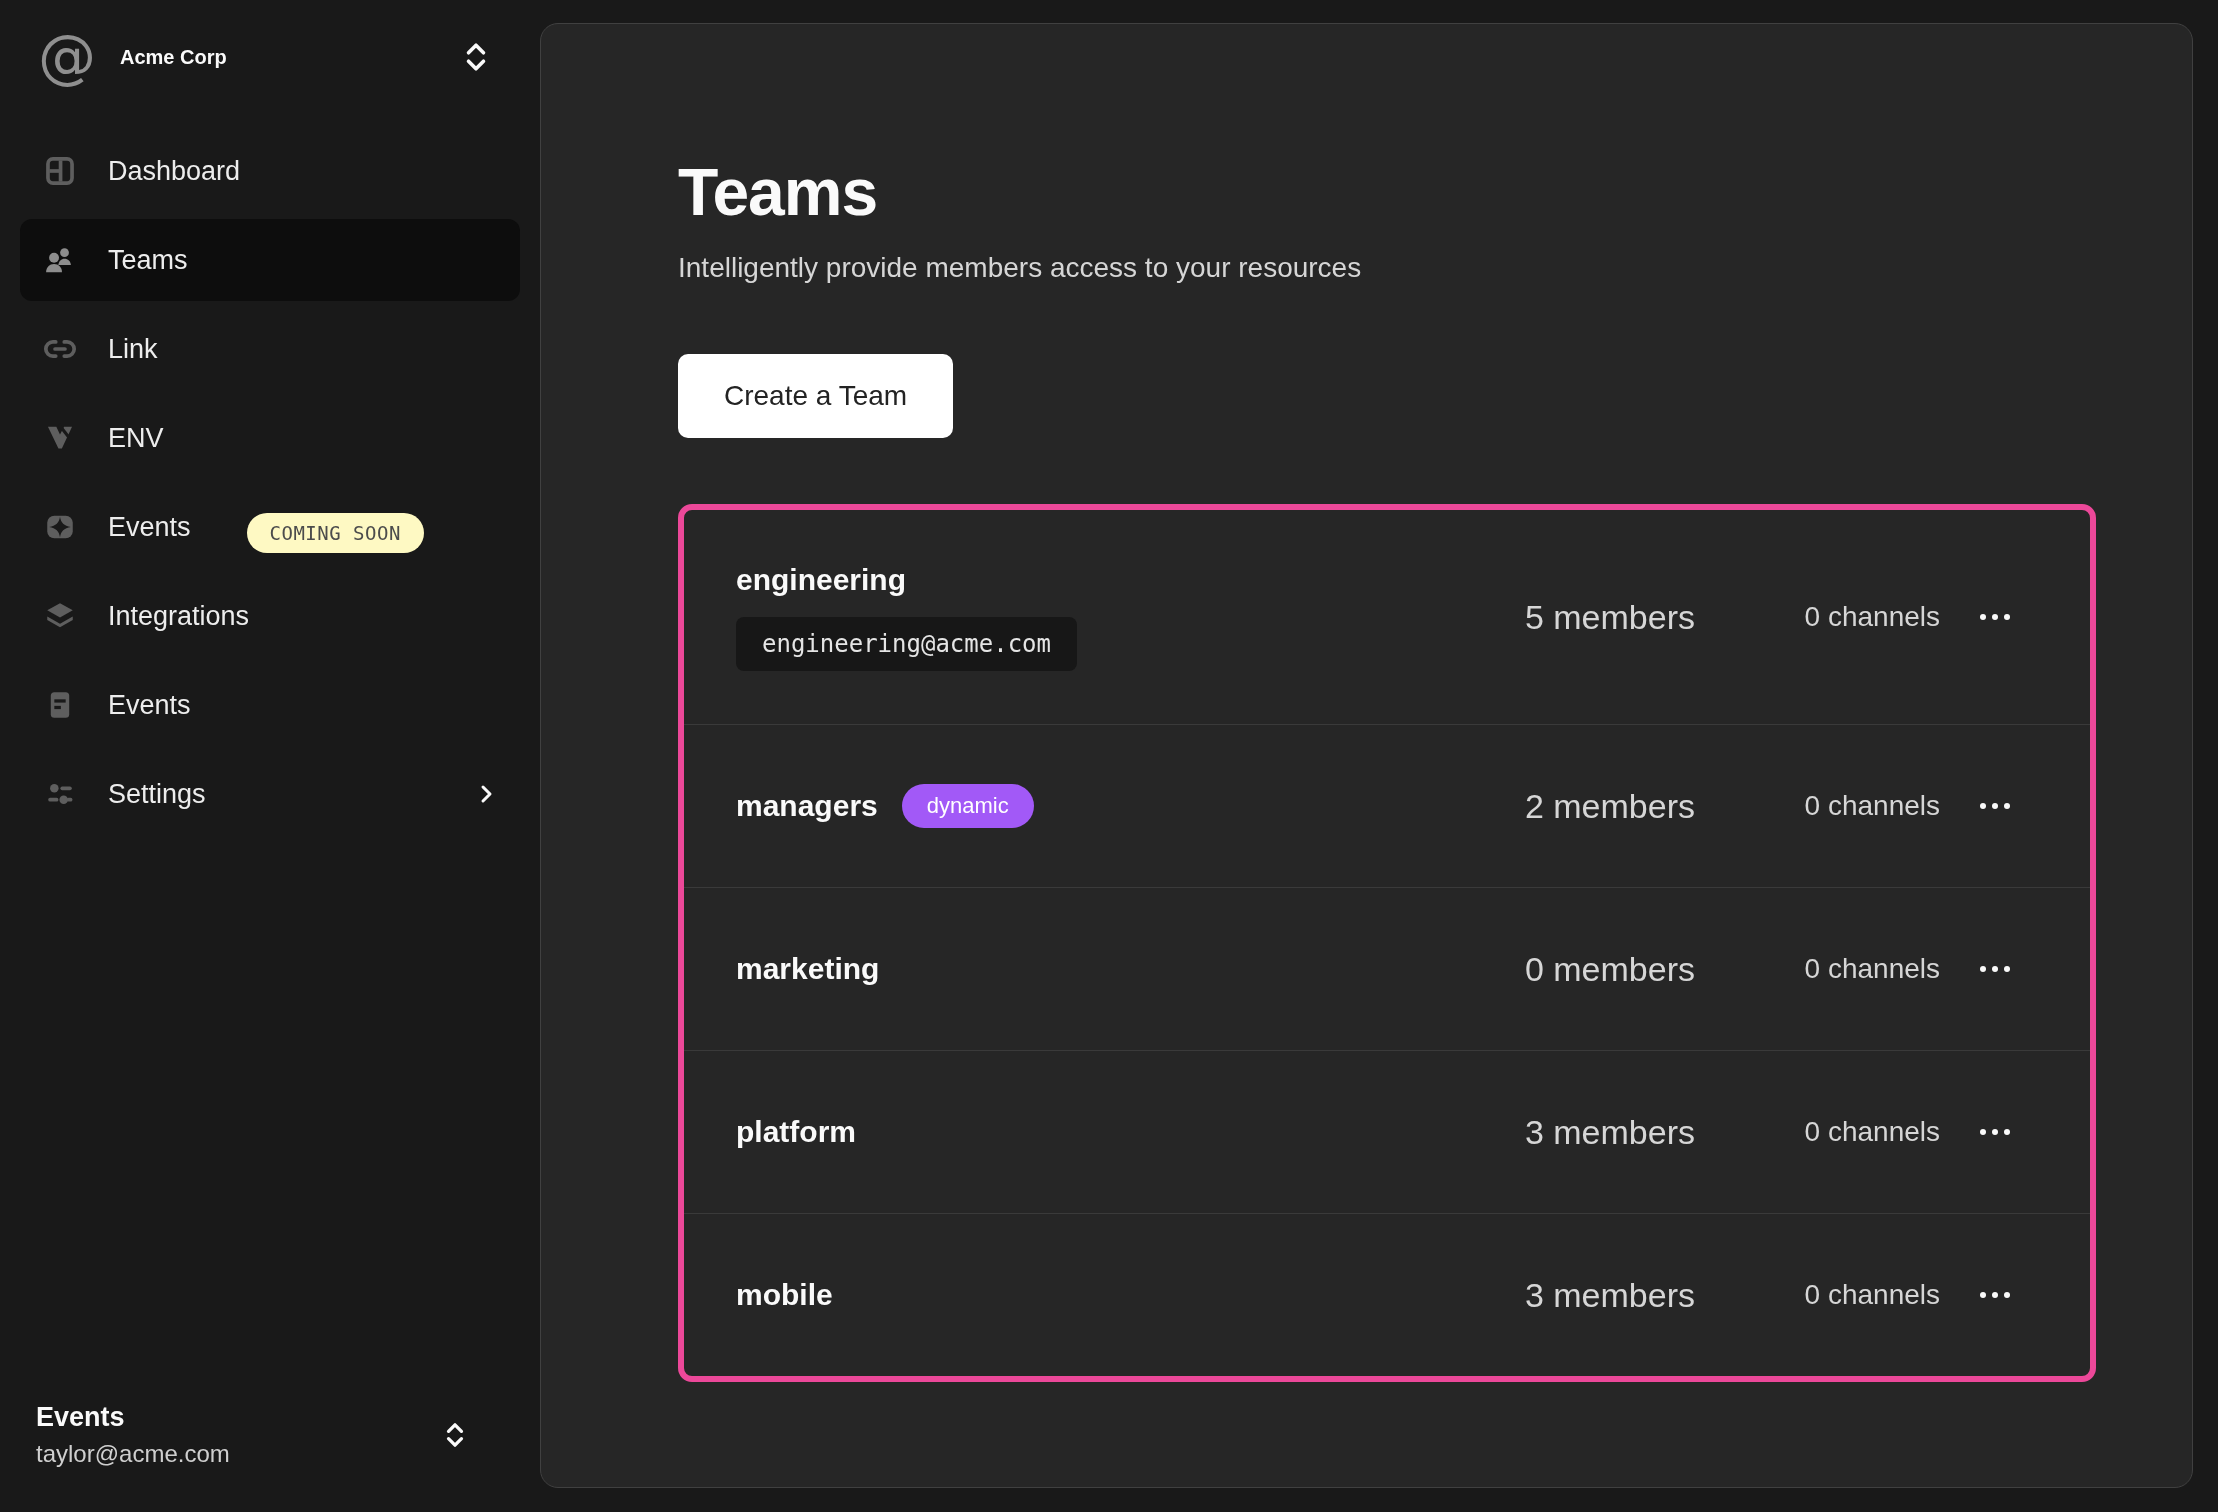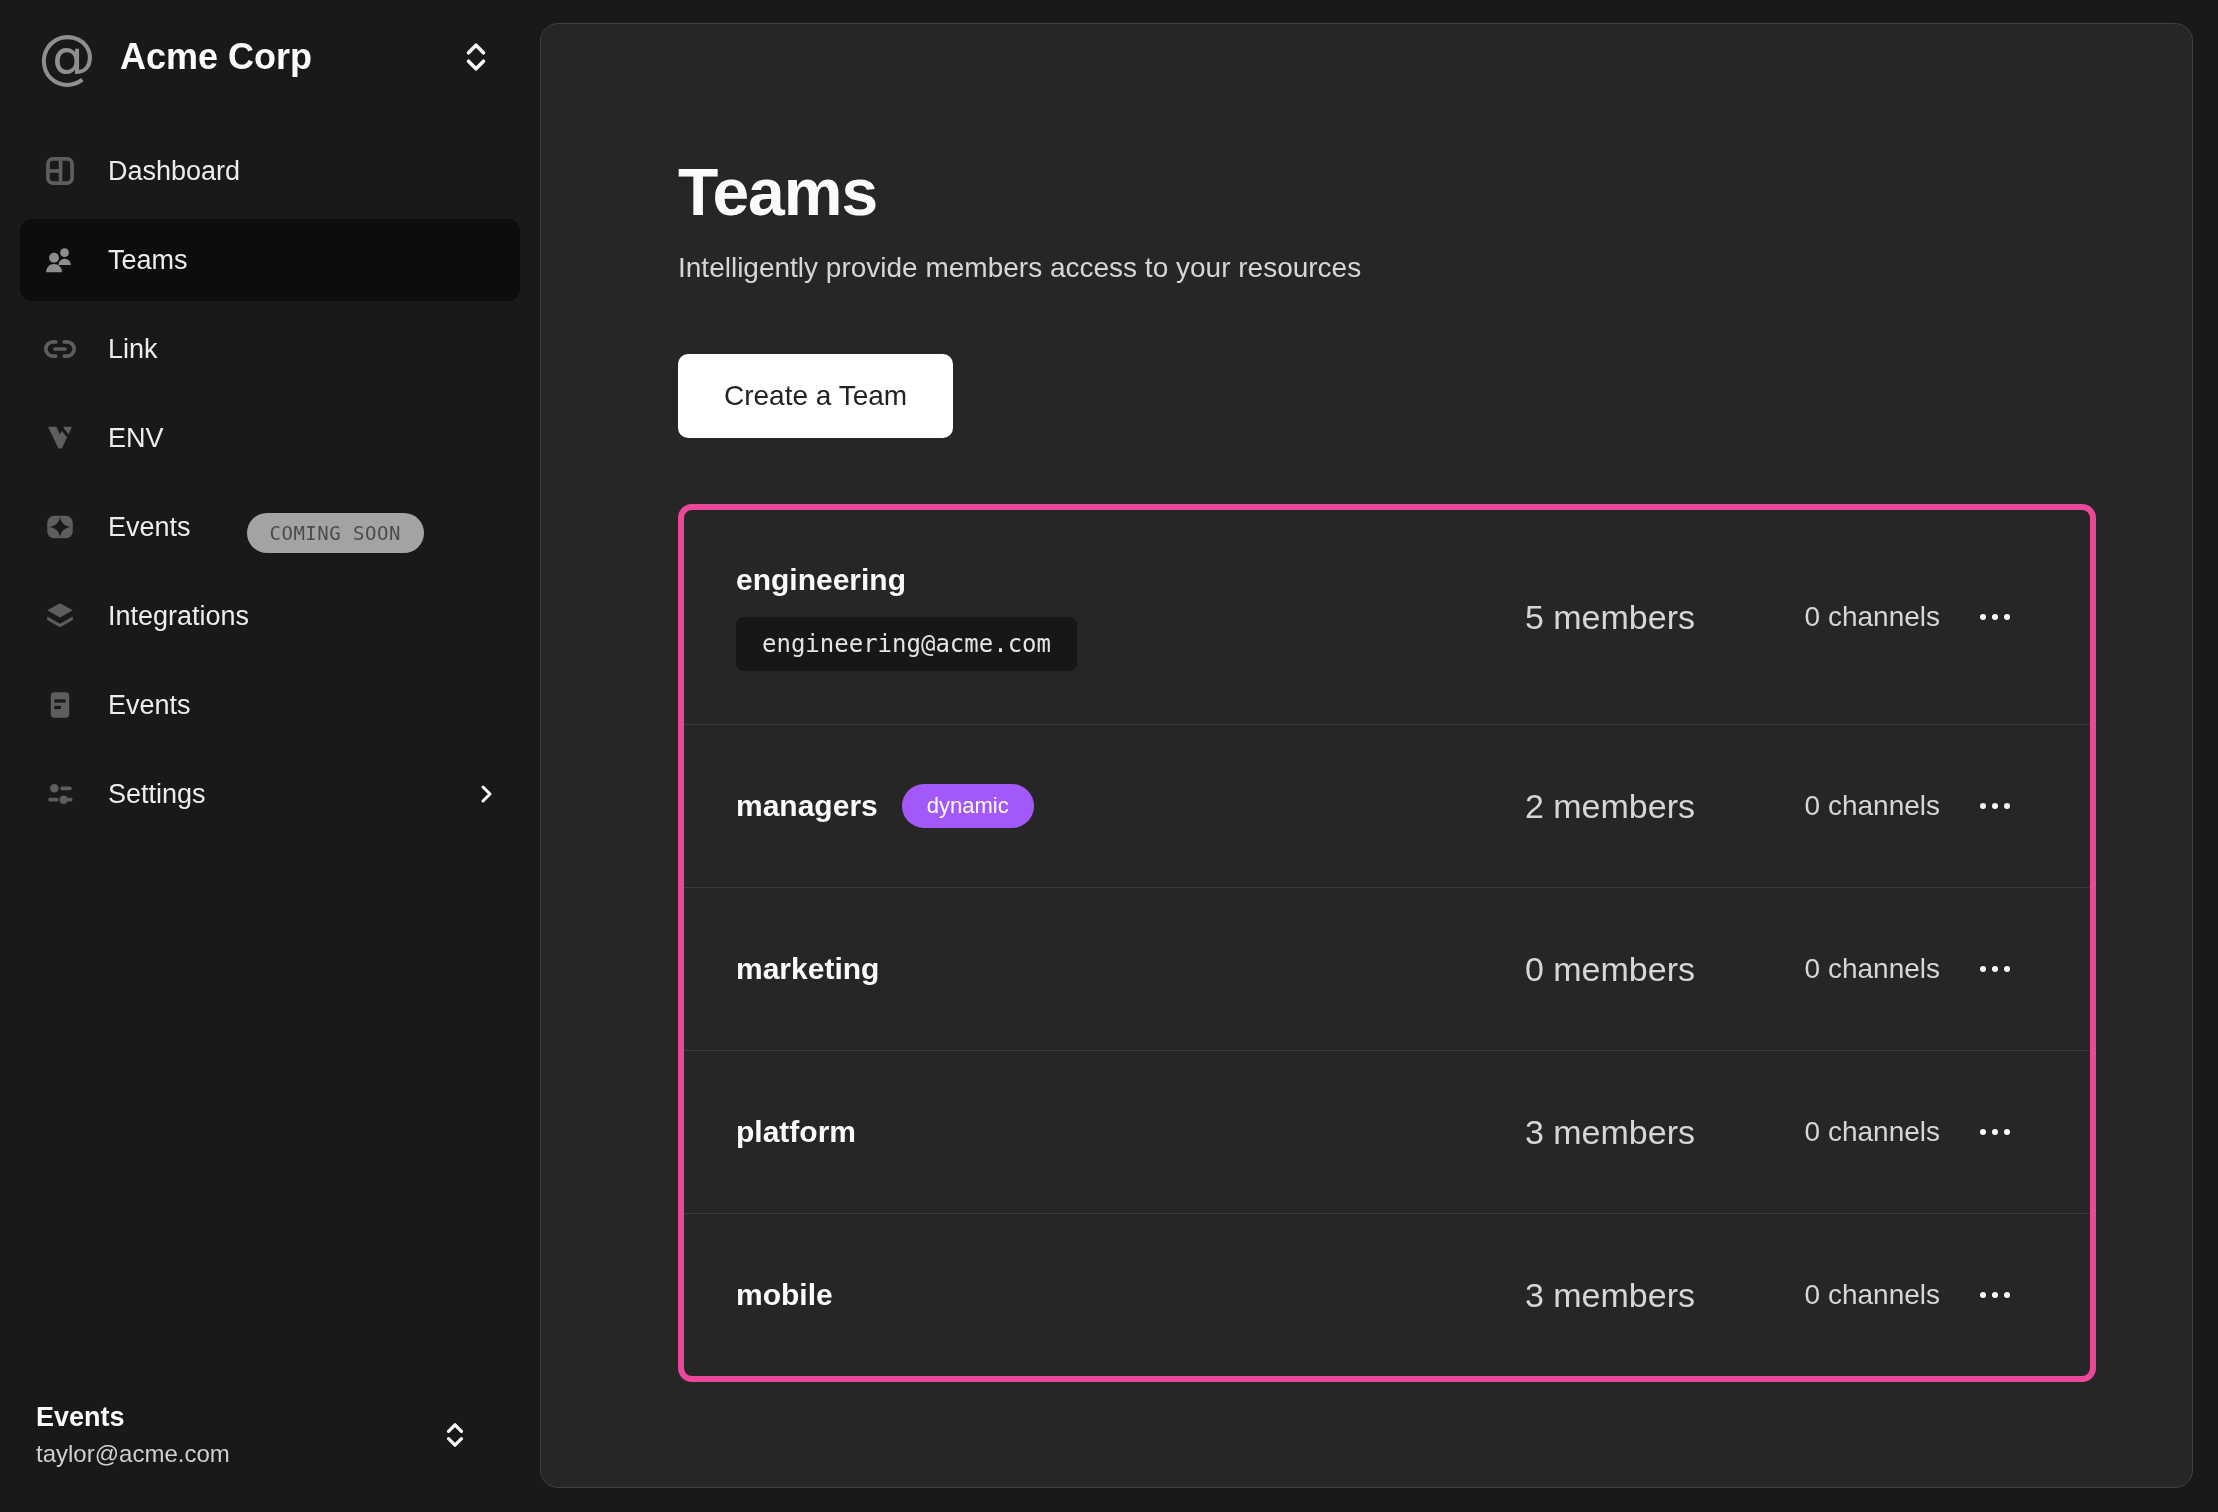--- a/index.html
+++ b/index.html
@@ -22,37 +22,37 @@
   .org-header {
     display:flex; align-items:center;
     padding:0 36px 0 36px; gap:22px;
   }
   .org-logo {
     width:62px; height:62px; border-radius:50%;
     display:flex; align-items:center; justify-content:center;
     color:#8f8f8f; font-size:58px; line-height:1;
     font-family:"DejaVu Sans", sans-serif;
   }
-  .org-name { font-size:36px; font-weight:700; color:#fafafa; }
+  .org-name { font-size:20px; font-weight:700; color:#fafafa; }
   .org-header .selector { margin-left:auto; margin-right:12px; }
 
   .nav { margin-top:42px; padding:0 18px 0 20px; display:flex; flex-direction:column; gap:7px; }
   .nav-item {
     height:82px; border-radius:12px;
     display:flex; align-items:center;
     padding:0 22px; gap:30px;
     font-size:27px; color:#ededed;
     cursor:pointer;
   }
   .nav-item.active { background:#0d0d0d; }
   .icon-box { width:36px; height:36px; display:flex; align-items:center; justify-content:center; flex-shrink:0; }
 
   .badge-coming-soon {
     margin-left:26px;
-    background:#a3a3a3; color:#4c4c4c;
+    background:#fef9c3; color:#4c4c4c;
     font-family:"DejaVu Sans Mono", monospace;
     font-size:19px; letter-spacing:0.5px;
     padding:9px 23px; border-radius:999px;margin-top:11px;
   }
   .nav-chevron { margin-left:auto; }
 
   .sidebar-user {
     margin-top:auto;
     padding:0 36px;
     display:flex; align-items:center;

